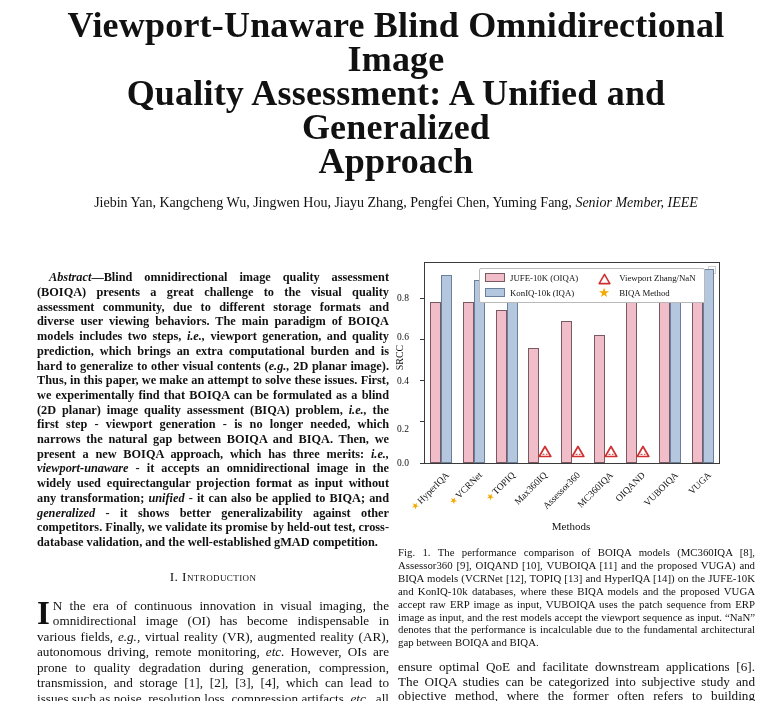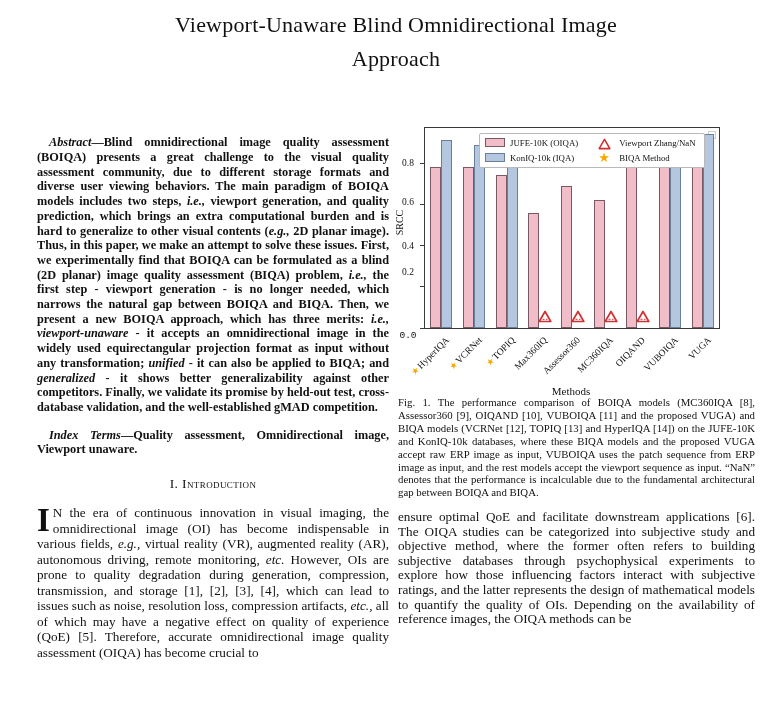--- a/index.html
+++ b/index.html
@@ -4,21 +4,21 @@
 <style>
   html,body{margin:0;padding:0;}
   body{
     width:783px;height:701px;background:#ffffff;overflow:hidden;
     font-family:"Liberation Serif", serif;color:#111;
     position:relative;
   }
   .page{padding:8px 28px 0 37px;}
   .it{font-style:italic;}
   
-  .title{ text-align:center; font-size:22px; line-height:34px; font-weight:400; letter-spacing:.2px;}
+  .title{ text-align:center; font-size:36px; line-height:34px; font-weight:700; letter-spacing:.2px;}
   .authors{ text-align:center; font-size:14px; margin-top:17px;}
   
   .columns{display:flex; gap:9px; margin-top:47px;}
   .col-left{width:352px; flex:0 0 352px;}
   .col-right{width:357px; flex:0 0 357px;}
   
   .abstract{
     font-size:12.3px; font-weight:bold; line-height:14.7px;
     text-align:justify; text-indent:12px;
   }
@@ -40,21 +40,21 @@
   
   .figure{position:relative; width:357px; height:266px;}
   .chart-plot{
     position:absolute; left:26px; top:4px; width:294px; height:200px;
     border:1px solid #3a3a3a; background:#fff;
   }
   .chart-ylabel{
     position:absolute; left:-11px; top:94px; font-size:10px;
     transform:rotate(-90deg); transform-origin:center;
   }
-  .y-tick-label{position:absolute; width:22px; text-align:center; font-size:9.5px; line-height:10px;}
+  .y-tick-label{position:absolute; width:22px; text-align:left; font-size:9.5px; line-height:10px;}
   .y-tick-mark{position:absolute; width:4px; height:1px; background:#3a3a3a; left:-5px;}
   .bar{position:absolute; bottom:0; border:1px solid; box-sizing:border-box;}
   .x-tick-label{
     position:absolute; width:90px; text-align:right; font-size:9.5px; line-height:10px;
     transform-origin:100% 0; transform:rotate(-45deg); white-space:nowrap;
   }
   .x-star{color:#f5a800; font-size:9px; margin-right:1px;}
   .nan-tri{position:absolute; bottom:1px;}
   .chart-xlabel{
     position:absolute; left:26px; width:294px; text-align:center; top:262px;
@@ -65,42 +65,43 @@
     border:1px solid #b9b9b9; border-radius:2px;
     display:grid; grid-template-columns:auto auto; column-gap:16px; row-gap:3px;
     padding:4px 8px 4px 5px; z-index:5;
   }
   .legend-item{display:flex; align-items:flex-start; gap:5px; font-size:8.8px; font-weight:normal; white-space:nowrap;}
   .legend-box{width:20px; height:9px; border:1px solid; box-sizing:border-box; display:inline-block;}
   .legend-star{color:#f5a800; font-size:13px; line-height:9px; width:20px; text-align:center;}
   .legend-tri{width:20px; text-align:center; line-height:0;}
   .corner-square{position:absolute; right:3px; top:3px; width:6px; height:6px; border:1px solid #cfcfcf;}
   .caption{
-    font-size:10.8px; line-height:12.9px; text-align:justify; margin-top:7px;
+    font-size:10.8px; line-height:12.9px; text-align:justify; margin-top:22px;
   }
   .right-paragraph{
     font-size:13.2px; line-height:14.6px; text-align:justify; margin-top:7px;
   }
 </style>
 </head>
 <body>
 
 <div class="page">
 
   <div class="title">
     <div>Viewport-Unaware Blind Omnidirectional Image</div>
+    <div>Quality Assessment: A Unified and Generalized</div>
     <div>Approach</div>
   </div>
 
+  <div class="authors"><span>Jiebin Yan, Kangcheng Wu, Jingwen Hou, Jiayu Zhang, Pengfei Chen, Yuming Fang, </span><span class="it">Senior Member, IEEE</span></div>
 
   <div class="columns">
 
     <div class="col-left">
       <p class="abstract"><span class="it">Abstract</span><span>—Blind omnidirectional image quality assessment (BOIQA) presents a great challenge to the visual quality assessment community, due to different storage formats and diverse user viewing behaviors. The main paradigm of BOIQA models includes two steps, </span><span class="it">i.e.,</span><span> viewport generation, and quality prediction, which brings an extra computational burden and is hard to generalize to other visual contents (</span><span class="it">e.g.,</span><span> 2D planar image). Thus, in this paper, we make an attempt to solve these issues. First, we experimentally find that BOIQA can be formulated as a blind (2D planar) image quality assessment (BIQA) problem, </span><span class="it">i.e.,</span><span> the first step - viewport generation - is no longer needed, which narrows the natural gap between BOIQA and BIQA. Then, we present a new BOIQA approach, which has three merits: </span><span class="it">i.e., viewport-unaware</span><span> - it accepts an omnidirectional image in the widely used equirectangular projection format as input without any transformation; </span><span class="it">unified</span><span> - it can also be applied to BIQA; and </span><span class="it">generalized</span><span> - it shows better generalizability against other competitors. Finally, we validate its promise by held-out test, cross-database validation, and the well-established gMAD competition.</span></p>
-      <p class="index-terms"><span class="it">Index Terms</span><span>—Quality assessment, Omnidirectional image, Viewport unaware.</span></p>
       <div class="section-heading">I. Introduction</div>
       <p class="intro"><span class="dropcap">I</span><span><span>N the era of continuous innovation in visual imaging, the omnidirectional image (OI) has become indispensable in various fields, </span><span class="it">e.g.,</span><span> virtual reality (VR), augmented reality (AR), autonomous driving, remote monitoring, </span><span class="it">etc.</span><span> However, OIs are prone to quality degradation during generation, compression, transmission, and storage [1], [2], [3], [4], which can lead to issues such as noise, resolution loss, compression artifacts, </span><span class="it">etc.,</span><span> all of which may have a negative effect on quality of experience (QoE) [5]. Therefore, accurate omnidirectional image quality assessment (OIQA) has become crucial to</span></span></p>
     </div>
 
     <div class="col-right">
       <div class="figure">
         <div class="chart-ylabel">SRCC</div>
         <div class="chart-plot">
           <div class="legend">
               <div class="legend-item">
@@ -117,23 +118,23 @@
                 <span class="legend-box" style="background:#b4c7df;border-color:#68809c"></span>
                 <span>KonIQ-10k (IQA)</span>
               </div>
               <div class="legend-item">
                 <span class="legend-star">★</span>
                 <span>BIQA Method</span>
               </div>
             </div>
           <div class="corner-square"></div>
         <div class="y-tick-mark" style="top: 199.5px;"></div>
-            <div class="y-tick-label" style="left: -28px; top: 203px; font-family: Liberation Mono, monospace;">0.0</div>
+            <div class="y-tick-label" style="left: -28px; top: 195px;">0.0</div>
             <div class="y-tick-mark" style="top: 158.263px;"></div>
-            <div class="y-tick-label" style="left: -28px; top: 139px;">0.2</div>
+            <div class="y-tick-label" style="left: -28px; top: 161px;">0.2</div>
             <div class="y-tick-mark" style="top: 117.026px;"></div>
             <div class="y-tick-label" style="left: -28px; top: 112.526px;">0.4</div>
             <div class="y-tick-mark" style="top: 75.7887px;"></div>
             <div class="y-tick-label" style="left: -28px; top: 69px;">0.6</div>
             <div class="y-tick-mark" style="top: 34.5515px;"></div>
             <div class="y-tick-label" style="left: -28px; top: 30.0515px;">0.8</div>
             <div class="bar" style="left: 5.33333px; width: 11px; height: 160.825px; background: rgb(240, 189, 200); border-color: rgb(122, 90, 98);"></div>
             <div class="bar" style="left: 16.3333px; width: 11px; height: 187.629px; background: rgb(180, 199, 223); border-color: rgb(104, 128, 156);"></div>
             <div class="x-tick-label" style="left: -70.6667px; top: 207px;"><span class="x-star">★</span><span>HyperIQA</span></div>
             <div class="bar" style="left: 38px; width: 11px; height: 160.825px; background: rgb(240, 189, 200); border-color: rgb(122, 90, 98);"></div>

